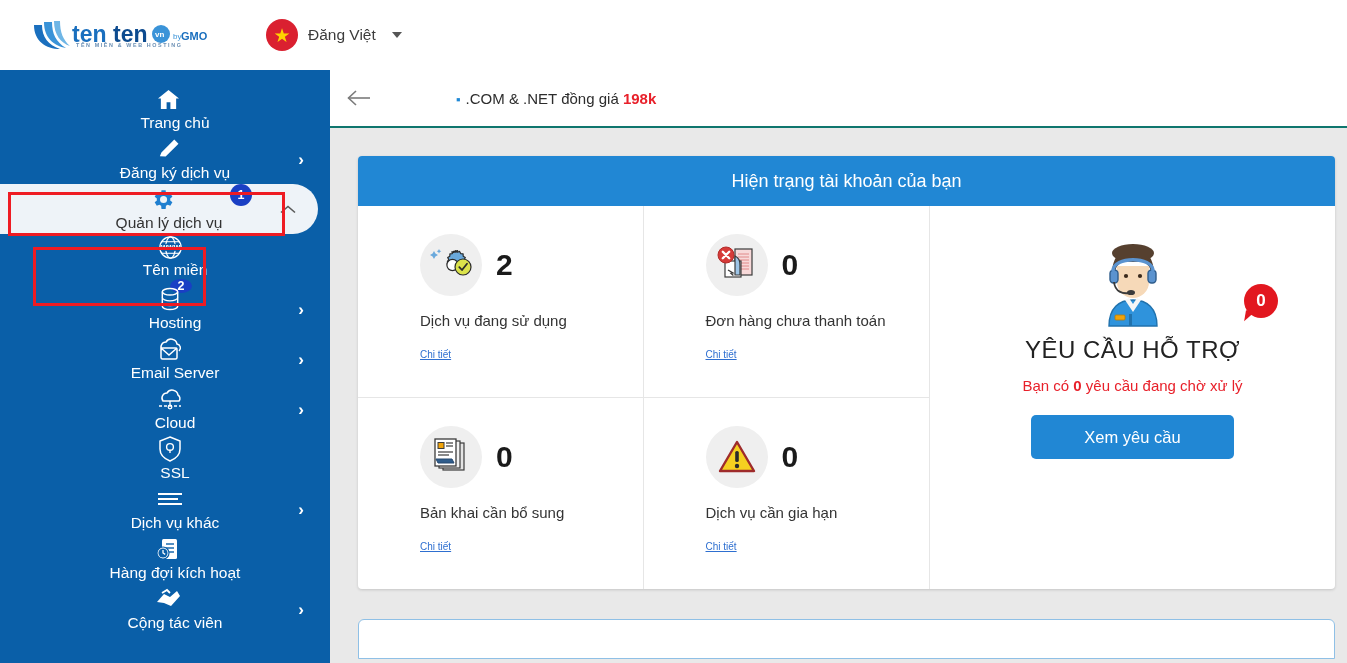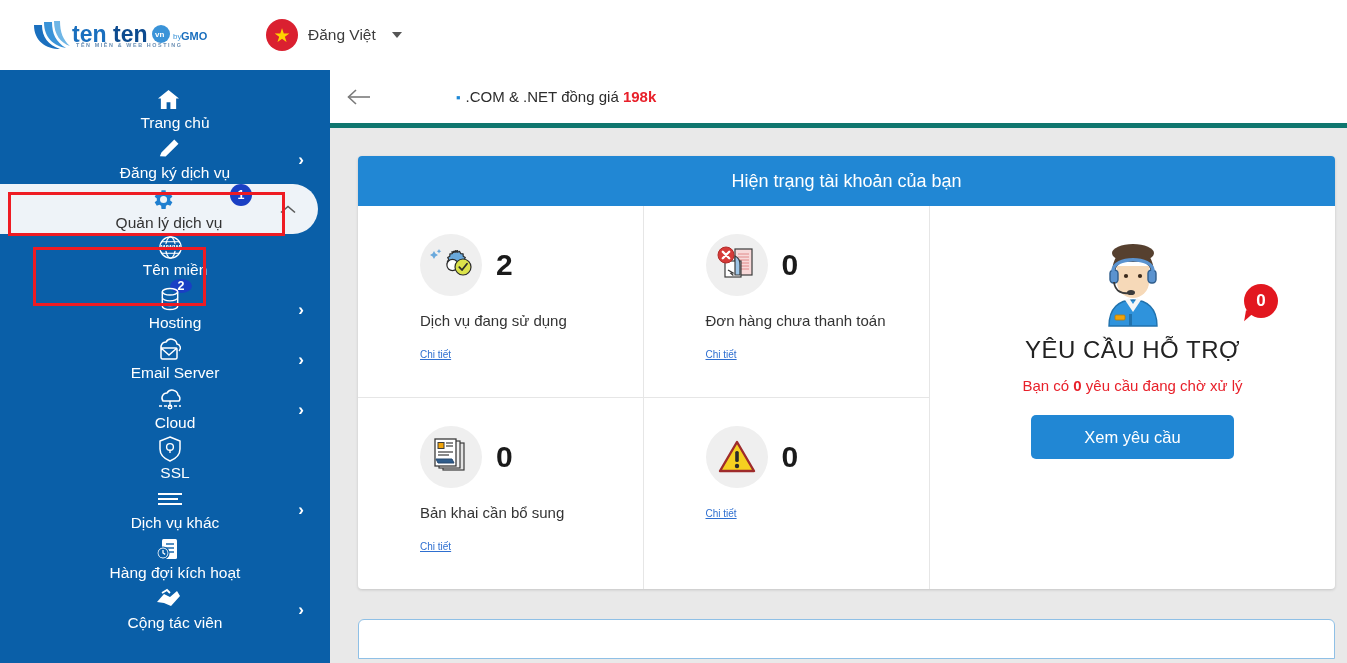--- a/index.html
+++ b/index.html
@@ -95,21 +95,21 @@
 
   
   .main {
     position: absolute; left: 330px; top: 70px;
     width: 1017px; height: 593px;
     background: #e9e9e9;
   }
   .promo-bar {
     height: 58px; background: #ffffff;
     display: flex; align-items: center;
-    border-bottom: 5px solid #0f766e;
+    border-bottom: 2px solid #0f766e;
   }
   .back-arrow {
     margin-left: 12px; width: 34px; height: 34px;
     display: flex; align-items: center; justify-content: center;
     cursor: pointer; color: #777;
   }
   .promo-text {
     margin-left: 80px; font-size: 15px; color: #2d2d2d; white-space: nowrap;
   }
   .promo-dot { color: #1e88d6; font-size: 13px; margin-right: 5px; }
@@ -458,20 +458,21 @@
               <div class="stat-top">
                 <span class="stat-icon">
                   <svg width="40" height="36" viewBox="0 0 40 36">
                     <path d="M20 3 L37 32 H3 Z" fill="#f5d020" stroke="#9e2b2b" stroke-width="2.4" stroke-linejoin="round"></path>
                     <rect x="18.2" y="12" width="3.6" height="11" rx="1.6" fill="#2b2b2b"></rect>
                     <circle cx="20" cy="27" r="2.2" fill="#2b2b2b"></circle>
                   </svg>
                 </span>
                 <span class="stat-num">0</span>
               </div>
+              <div class="stat-label">Dịch vụ cần gia hạn</div>
               <a class="stat-link">Chi tiết</a>
             </div>
           </div>
 
           <div class="support-pane">
             <span>
               <svg width="96" height="88" viewBox="0 0 96 88">
 
                 <path d="M27 34 C27 16 37 8 48 8 C59 8 69 16 69 34 L66 34 C66 24 58 20 48 20 C38 20 30 24 30 34 Z" fill="#56402f"></path>
                 <ellipse cx="48" cy="13" rx="21" ry="9" fill="#56402f"></ellipse>

